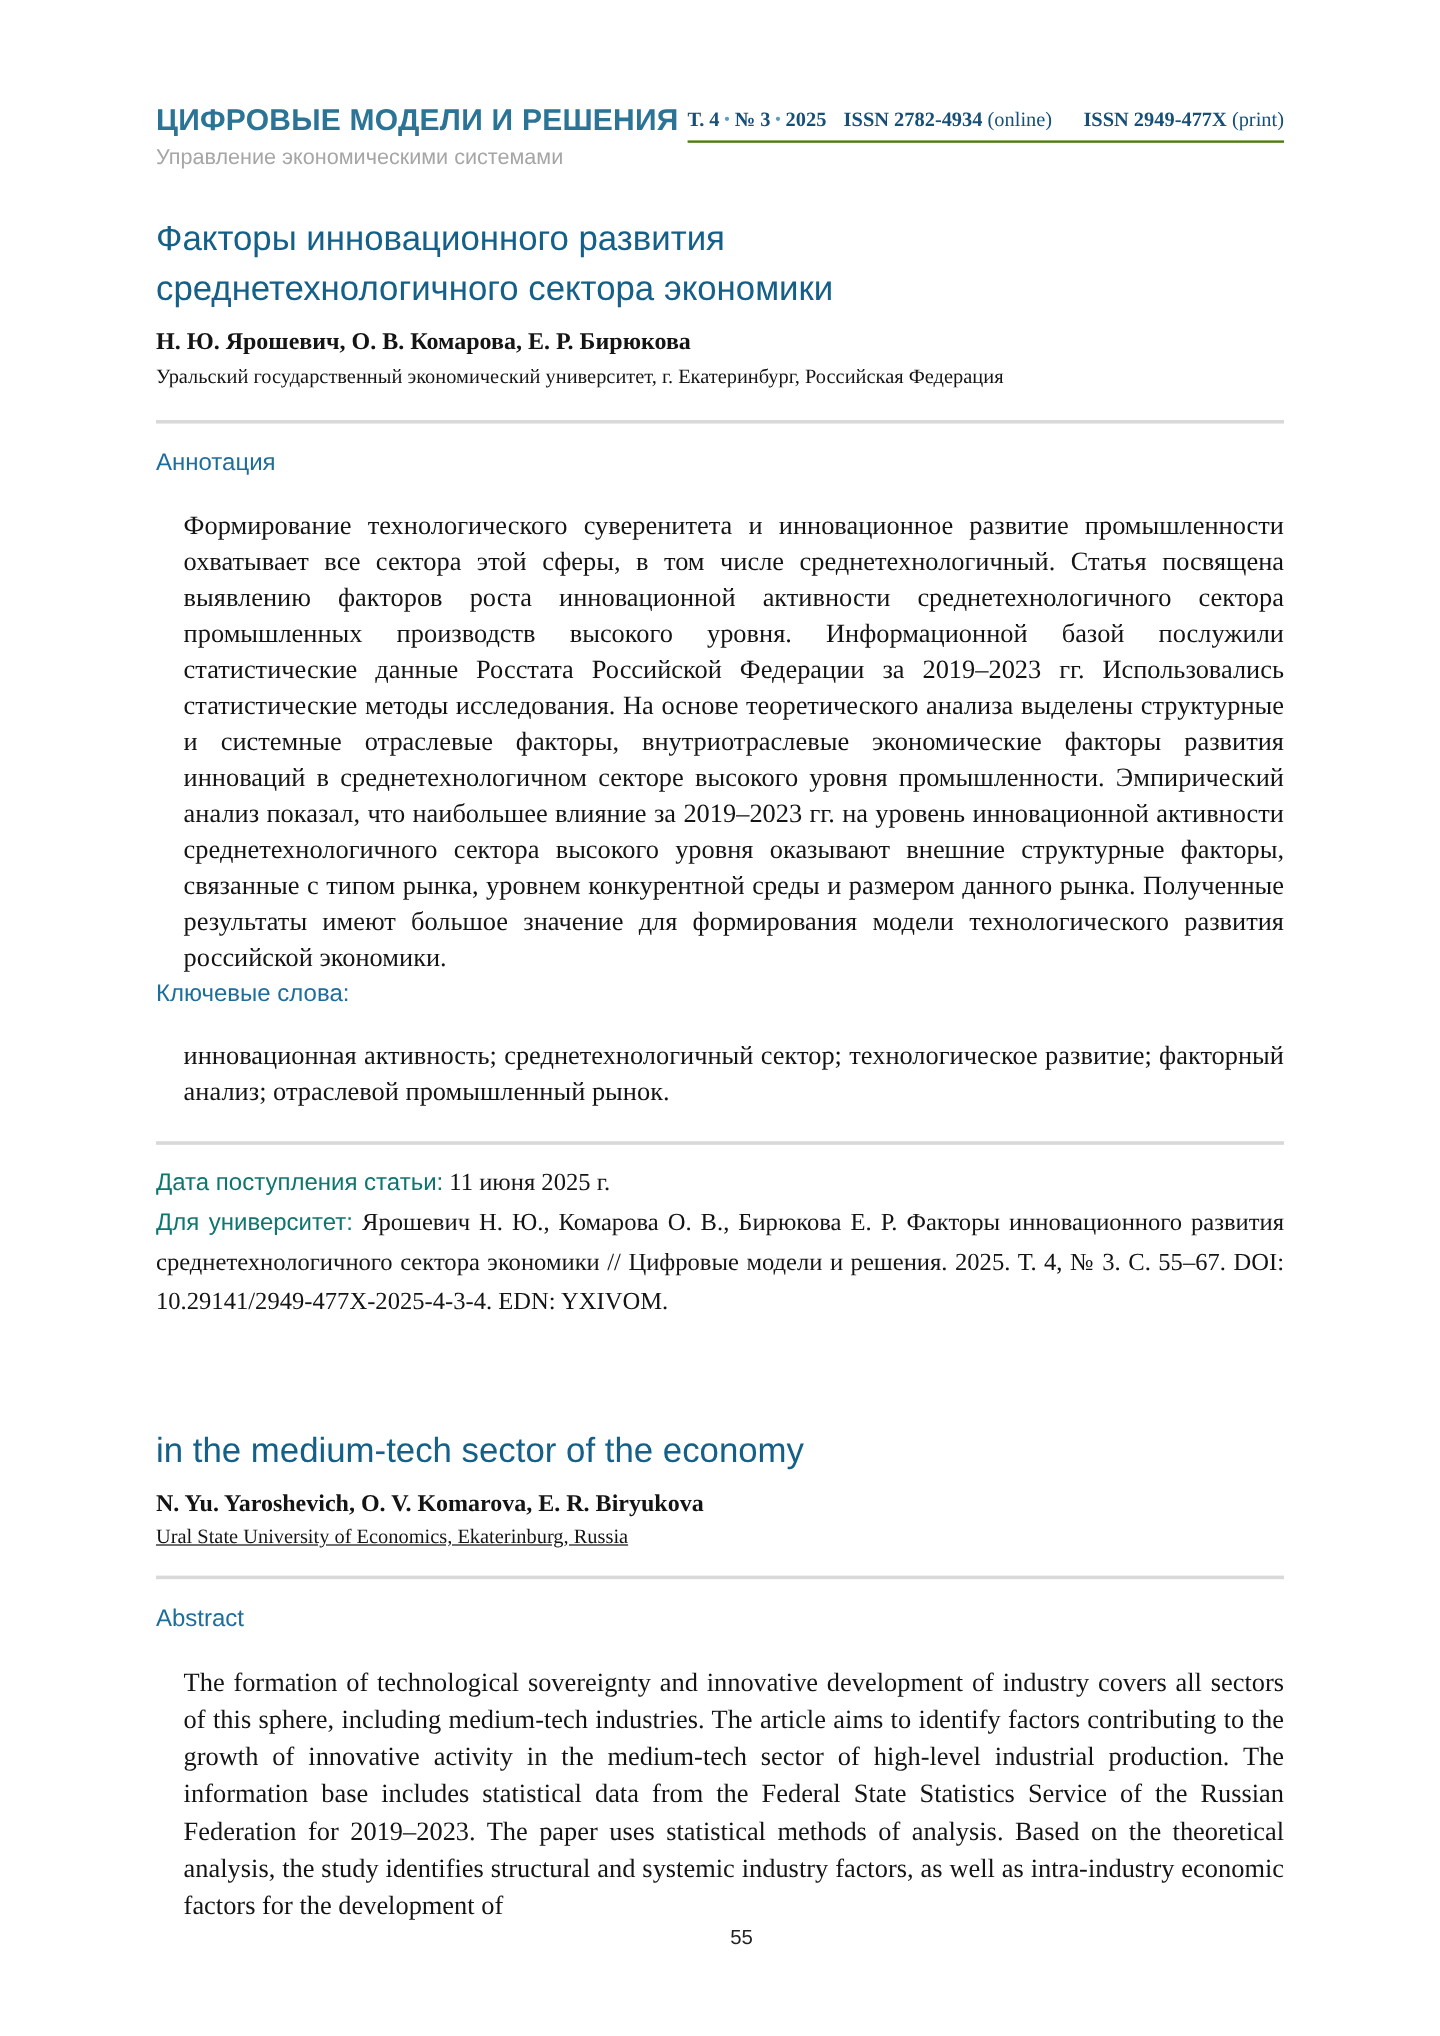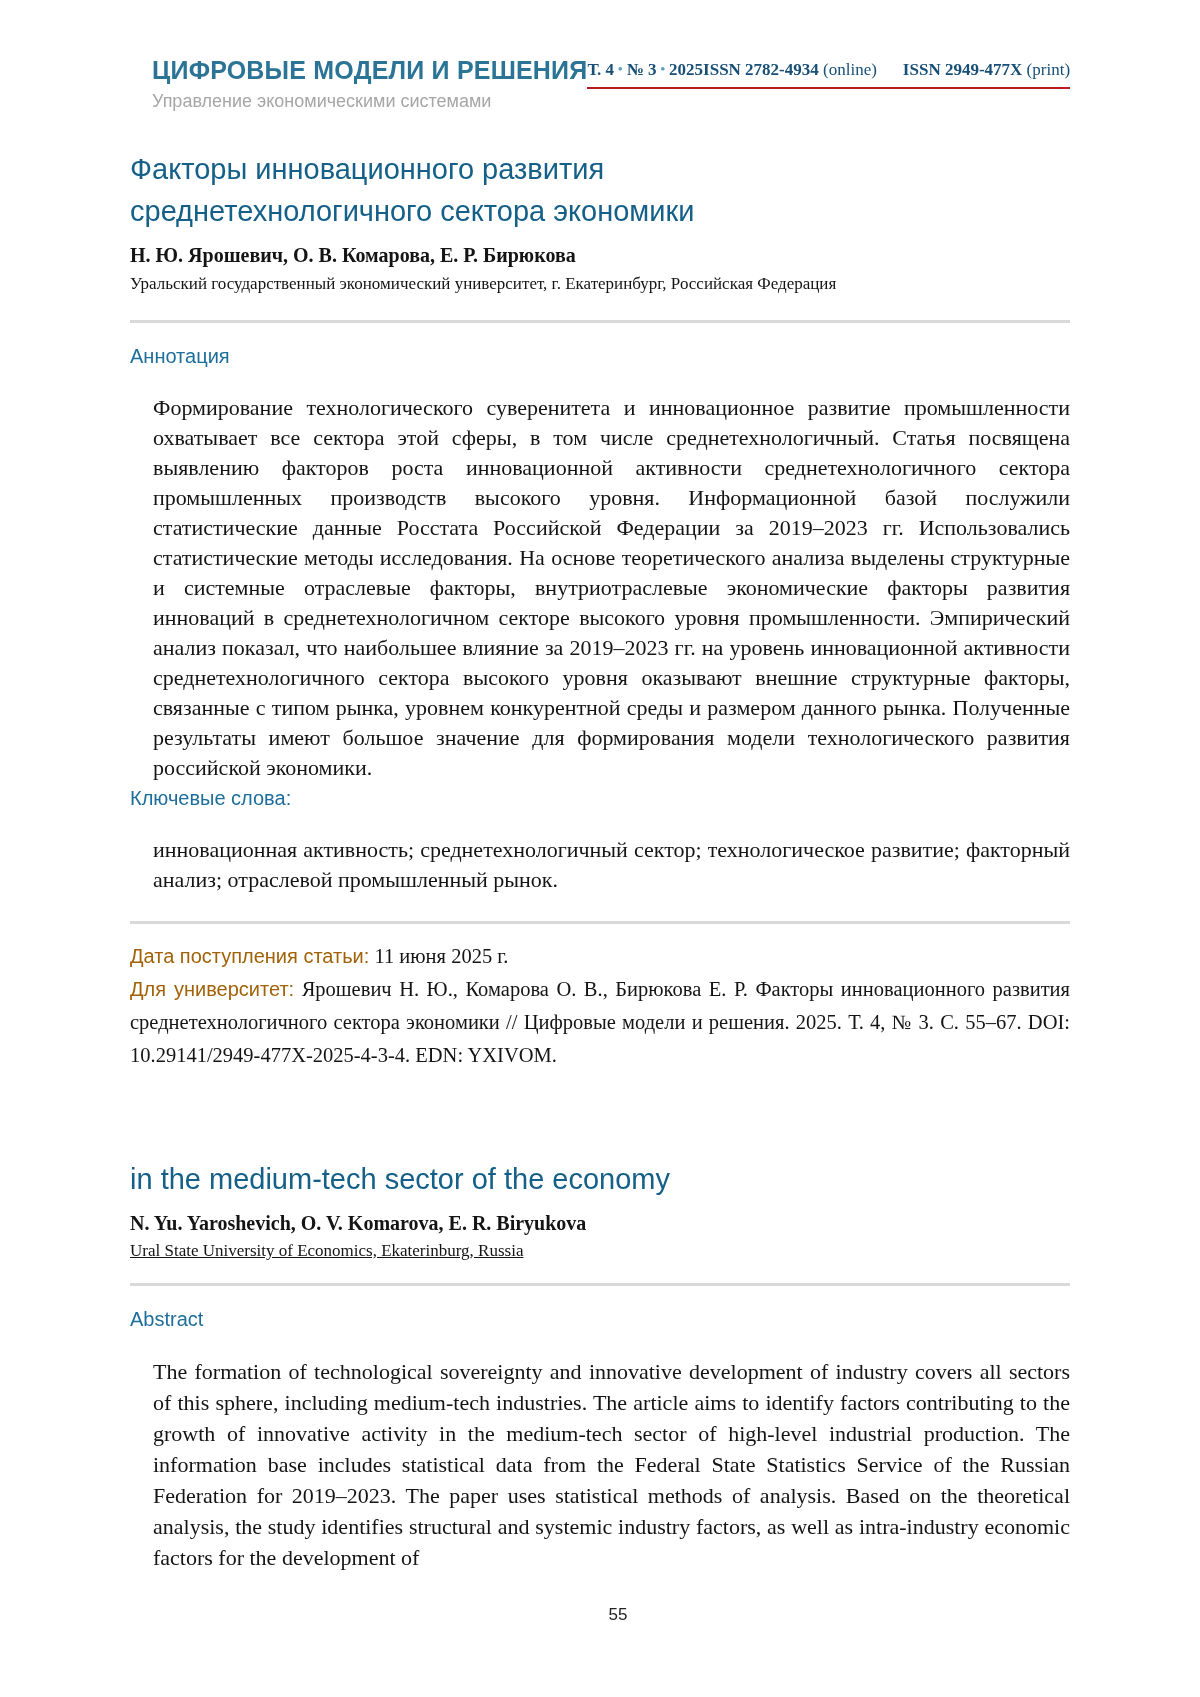--- a/index.html
+++ b/index.html
@@ -5,32 +5,32 @@
   * { margin:0; padding:0; box-sizing:border-box; }
   body { background:#ffffff; }
   .page {
     width:1200px; height:1697px; position:relative;
     background:#ffffff; overflow:hidden;
     font-family:"Liberation Serif", serif; color:#141414;
   }
   .content { margin:0 130px; width:940px; }
 
   
-  .journal-header { display:flex; justify-content:space-between; align-items:flex-start; padding-top:56px;margin-left:22px; }
+  .journal-header { display:flex; justify-content:space-between; align-items:flex-start; padding-top:86px; }
   .journal-title {
     font-family:"Liberation Sans", sans-serif; font-weight:700;
     font-size:25px; letter-spacing:0.2px; color:#2b7496; white-space:nowrap;
   }
   .journal-subtitle {
     font-family:"Liberation Sans", sans-serif; font-size:18px;
     color:#a6a6a6; margin-top:6px;
   }
   .header-right {
     width:497px; margin-top:4px; padding-bottom:7px;
-    border-bottom:2px solid #b91c1c;
+    border-bottom:2px solid #4d7c0f;
     display:flex; justify-content:space-between; align-items:baseline;
     font-family:"Liberation Serif", serif; color:#174f77; font-size:17px; font-weight:700;
     white-space:nowrap;
   }
   .issue-block .sep { color:#5aa0c4; font-size:13px; padding:0 4px; vertical-align:2px; }
   .issn-block span.suffix { font-weight:400; }
   .issn-group + .issn-group { margin-left:26px; }
 
   
   .meta-row {
@@ -58,21 +58,21 @@
   .section-label {
     font-family:"Liberation Sans", sans-serif; color:#1e6e9c; font-size:20px; margin-top:22px;
   }
   .body-par {
     margin-top:25px; padding-left:23px;
     font-size:22px; line-height:30px; text-align:justify;
   }
   .keywords-par { margin-top:4px; }
 
   .inline-block-par { margin-top:16px; font-size:20.5px; line-height:33px; text-align:justify; }
-  .inline-label { font-family:"Liberation Sans", sans-serif; color:#a16207; font-size:20px; }
+  .inline-label { font-family:"Liberation Sans", sans-serif; color:#0f766e; font-size:20px; }
 
   .en-title { margin-top:44px; }
   .en-affiliation { margin-top:6px; font-size:17px;text-decoration:underline; }
   .rule-en { margin-top:22px; }
   .abstract-en { line-height:31px; }
 
   .page-number {
     position:absolute; bottom:72px; left:18px; width:100%;
     text-align:center; font-family:"Liberation Sans", sans-serif;
     font-size:17px; color:#222222;

